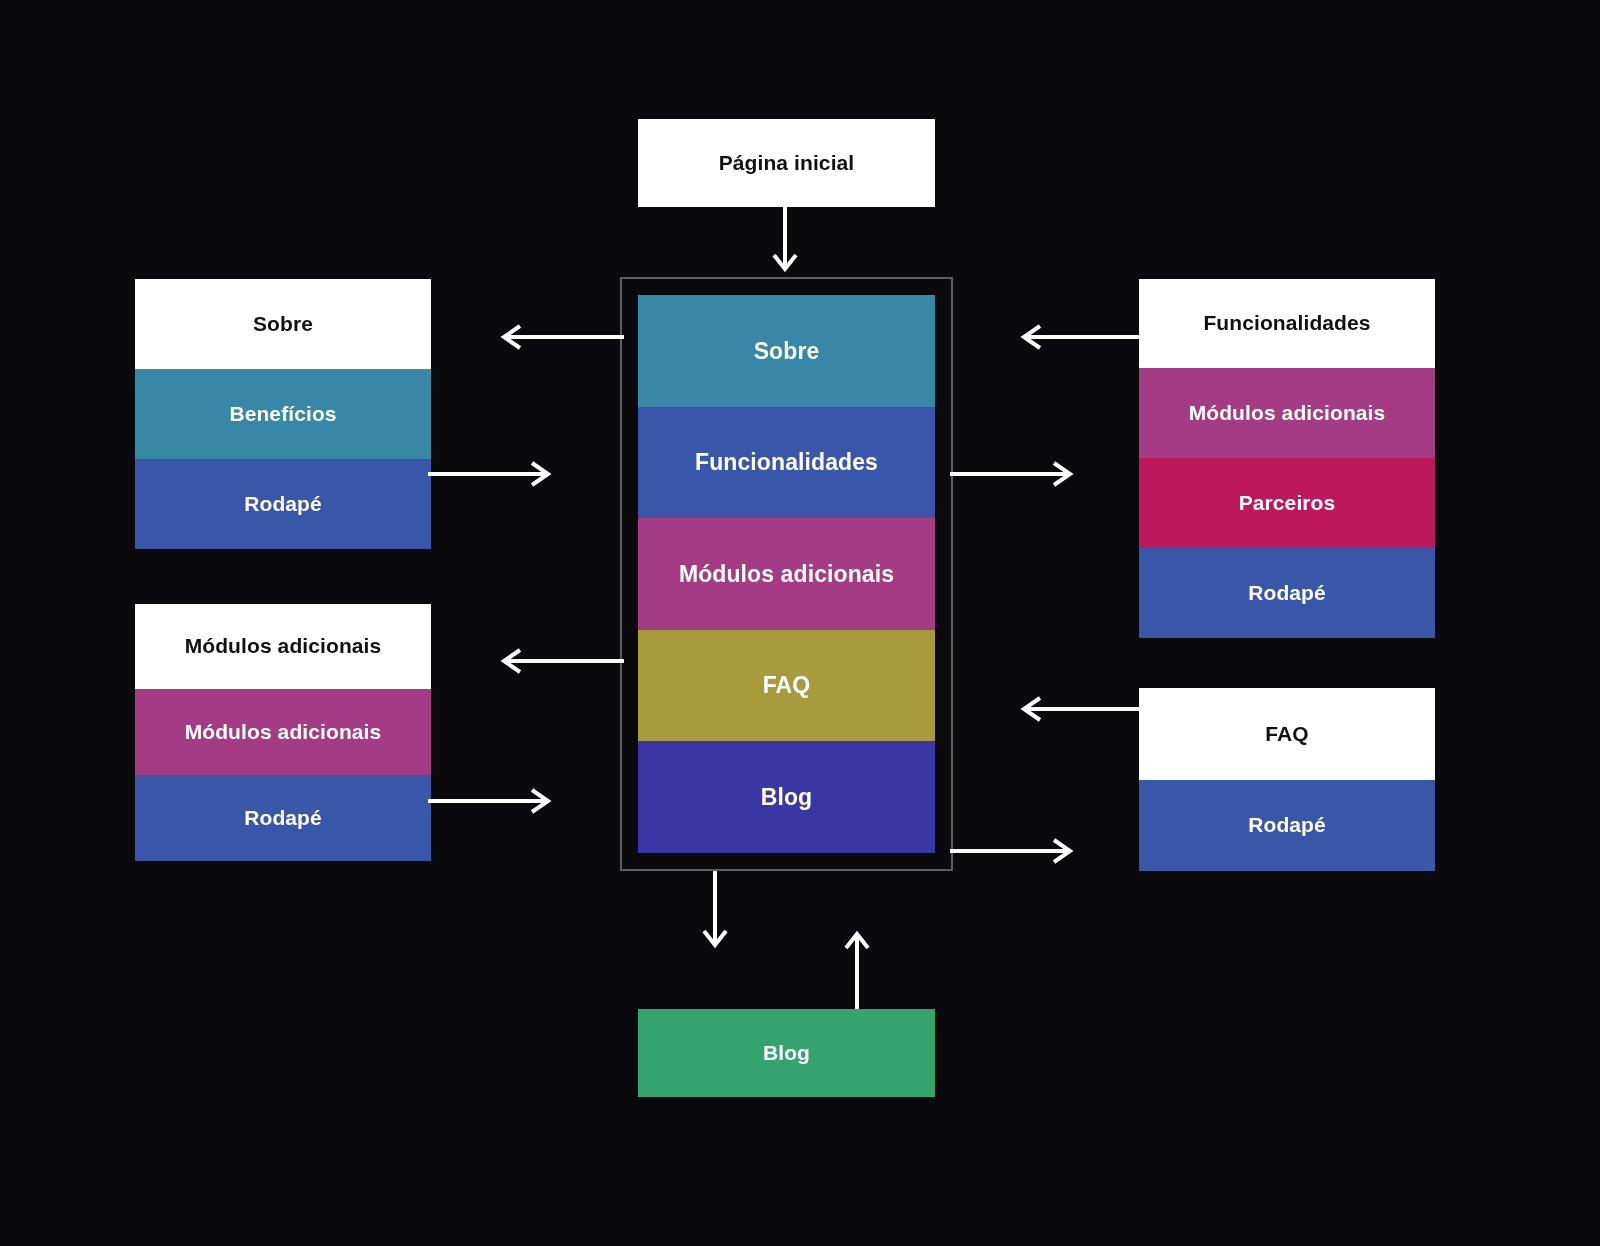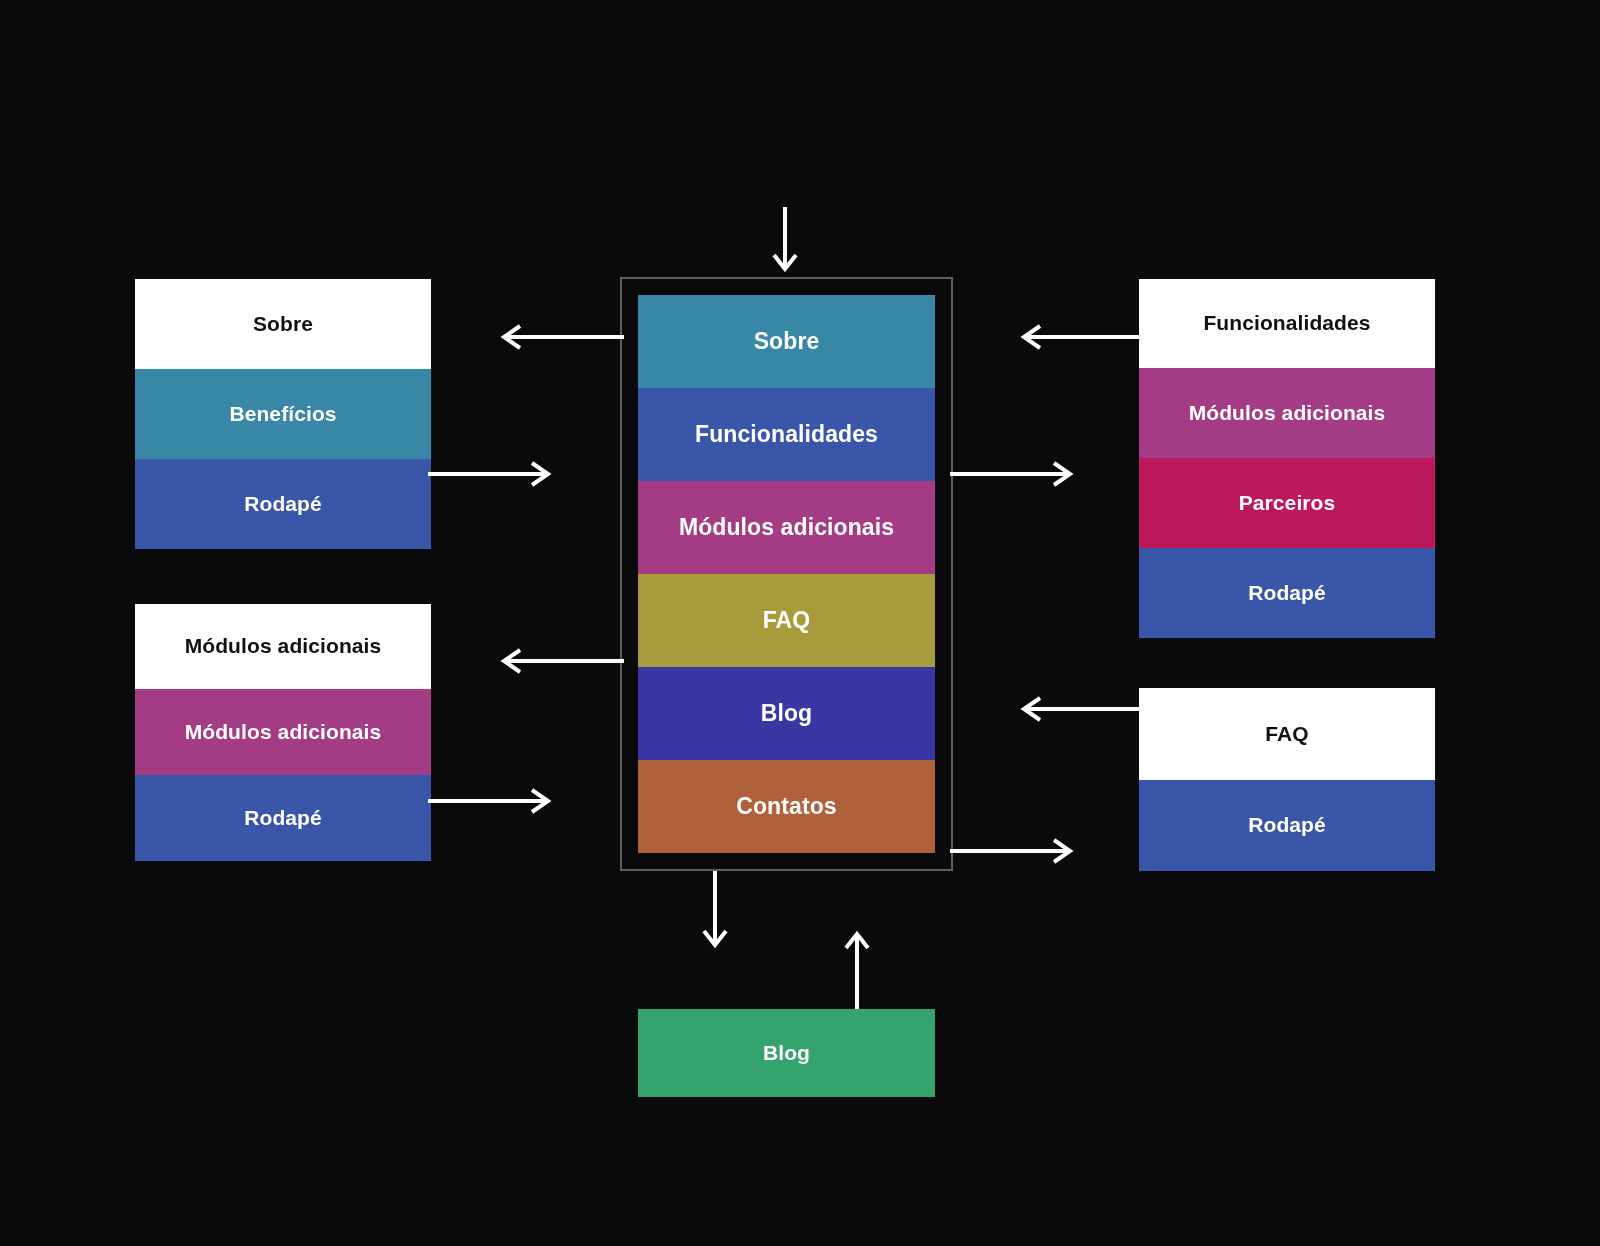--- a/index.html
+++ b/index.html
@@ -69,36 +69,38 @@
     position: absolute;
     pointer-events: none;
   }
   .arrow svg { display: block; overflow: visible; }
 </style>
 </head>
 <body>
 
 <div id="canvas">
 
+  <div class="node" id="node-home" style="left:638px; top:119px; width:297px; height:88px;">
+    <div class="band header" style="height:88px;">Página inicial</div>
+  </div>
 
   <div class="arrow" style="left:770px; top:207px; width:30px; height:72px;">
     <svg width="30" height="72" viewBox="0 0 30 72" aria-hidden="true">
       <line x1="15" y1="0" x2="15" y2="60" stroke="#ffffff" stroke-width="4"></line>
       <polyline points="4,48 15,62 26,48" fill="none" stroke="#ffffff" stroke-width="4"></polyline>
     </svg>
   </div>
 
   <div id="center-frame" style="left:620px; top:277px; width:333px; height:594px;">
     <div id="center-stack">
       <div class="band solid" style="background:#3887a6; flex:1 1 0;">Sobre</div>
       <div class="band solid" style="background:#3a56a8; flex:1 1 0;">Funcionalidades</div>
       <div class="band solid" style="background:#a43c85; flex:1 1 0;">Módulos adicionais</div>
       <div class="band solid" style="background:#a89b3b; flex:1 1 0;">FAQ</div>
       <div class="band solid" style="background:#3a36a3; flex:1 1 0;">Blog</div>
-      <div class="band solid" style="background:#b0613c; flex:1 1 0;">Contatos</div>
     </div>
   </div>
 
   <div class="node" id="node-sobre" style="left:135px; top:279px; width:296px; height:270px;">
     <div class="band header" style="height:90px;">Sobre</div>
     <div class="band solid" style="background:#3887a6; height:90px;">Benefícios</div>
     <div class="band solid" style="background:#3a56a8; height:90px;">Rodapé</div>
   </div>
 
   <div class="arrow" style="left:498px; top:322px; width:126px; height:30px;">

